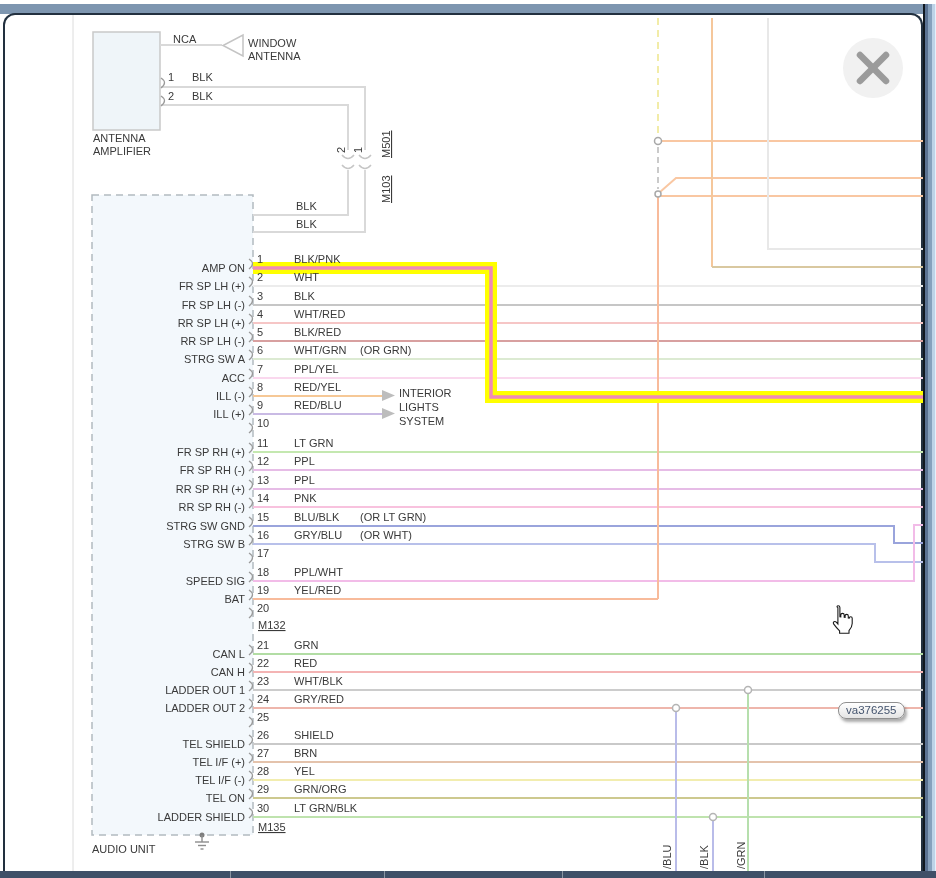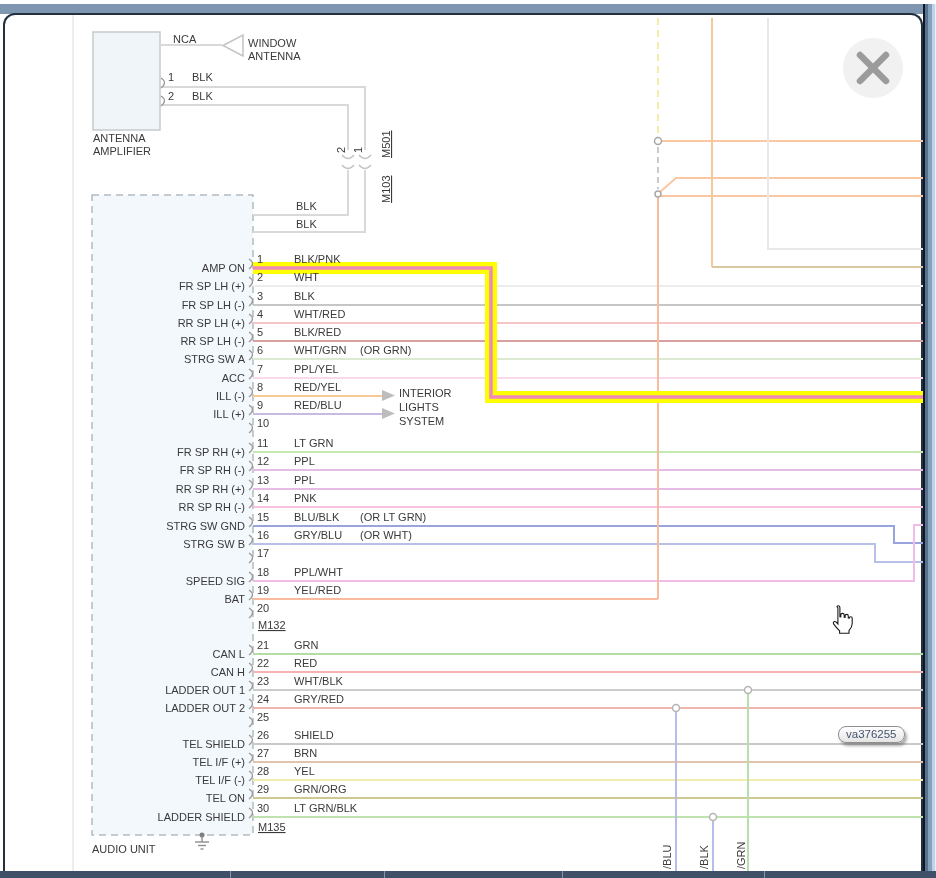--- a/index.html
+++ b/index.html
@@ -12,21 +12,21 @@
   .right-strip{position:absolute;left:923px;top:4px;width:13px;height:867px;
           background:linear-gradient(90deg,#101820 0 2px,#5a7292 2px 5px,#86a1bd 5px 9px,#bdd3e7 9px 12px,#e4f0fb 12px);}
   #wiring-svg{position:absolute;left:0;top:0;width:936px;height:878px;pointer-events:none;z-index:2;}
   .close-btn{position:absolute;left:843px;top:38px;width:60px;height:60px;border-radius:50%;
           background:#f1f1f1;z-index:3;cursor:pointer;}
   .bottom-bar{position:absolute;left:0;top:871px;width:936px;height:7px;background:#3f5068;z-index:5;}
   .bottom-bar .div{position:absolute;top:0;width:1px;height:7px;background:rgba(255,255,255,0.4);}
   .tooltip{position:absolute;left:838px;top:702px;z-index:4;
           background:linear-gradient(#ffffff,#e4e4e4);border:1px solid #8f8f8f;border-radius:8px;
           box-shadow:2px 3px 3px rgba(70,70,70,0.45);padding:1px 7px 2px;
-          font-size:11.5px;color:#44546e;white-space:nowrap;margin-top:24px;}
+          font-size:11.5px;color:#44546e;white-space:nowrap;}
   .cursor{position:absolute;left:828px;top:604px;z-index:6;}
 </style>
 </head>
 <body>
 
 <div class="screen">
   <div class="topbar"></div>
   <div class="dialog"></div>
 
   <svg id="wiring-svg" viewBox="0 0 936 878" xmlns="http://www.w3.org/2000/svg">

